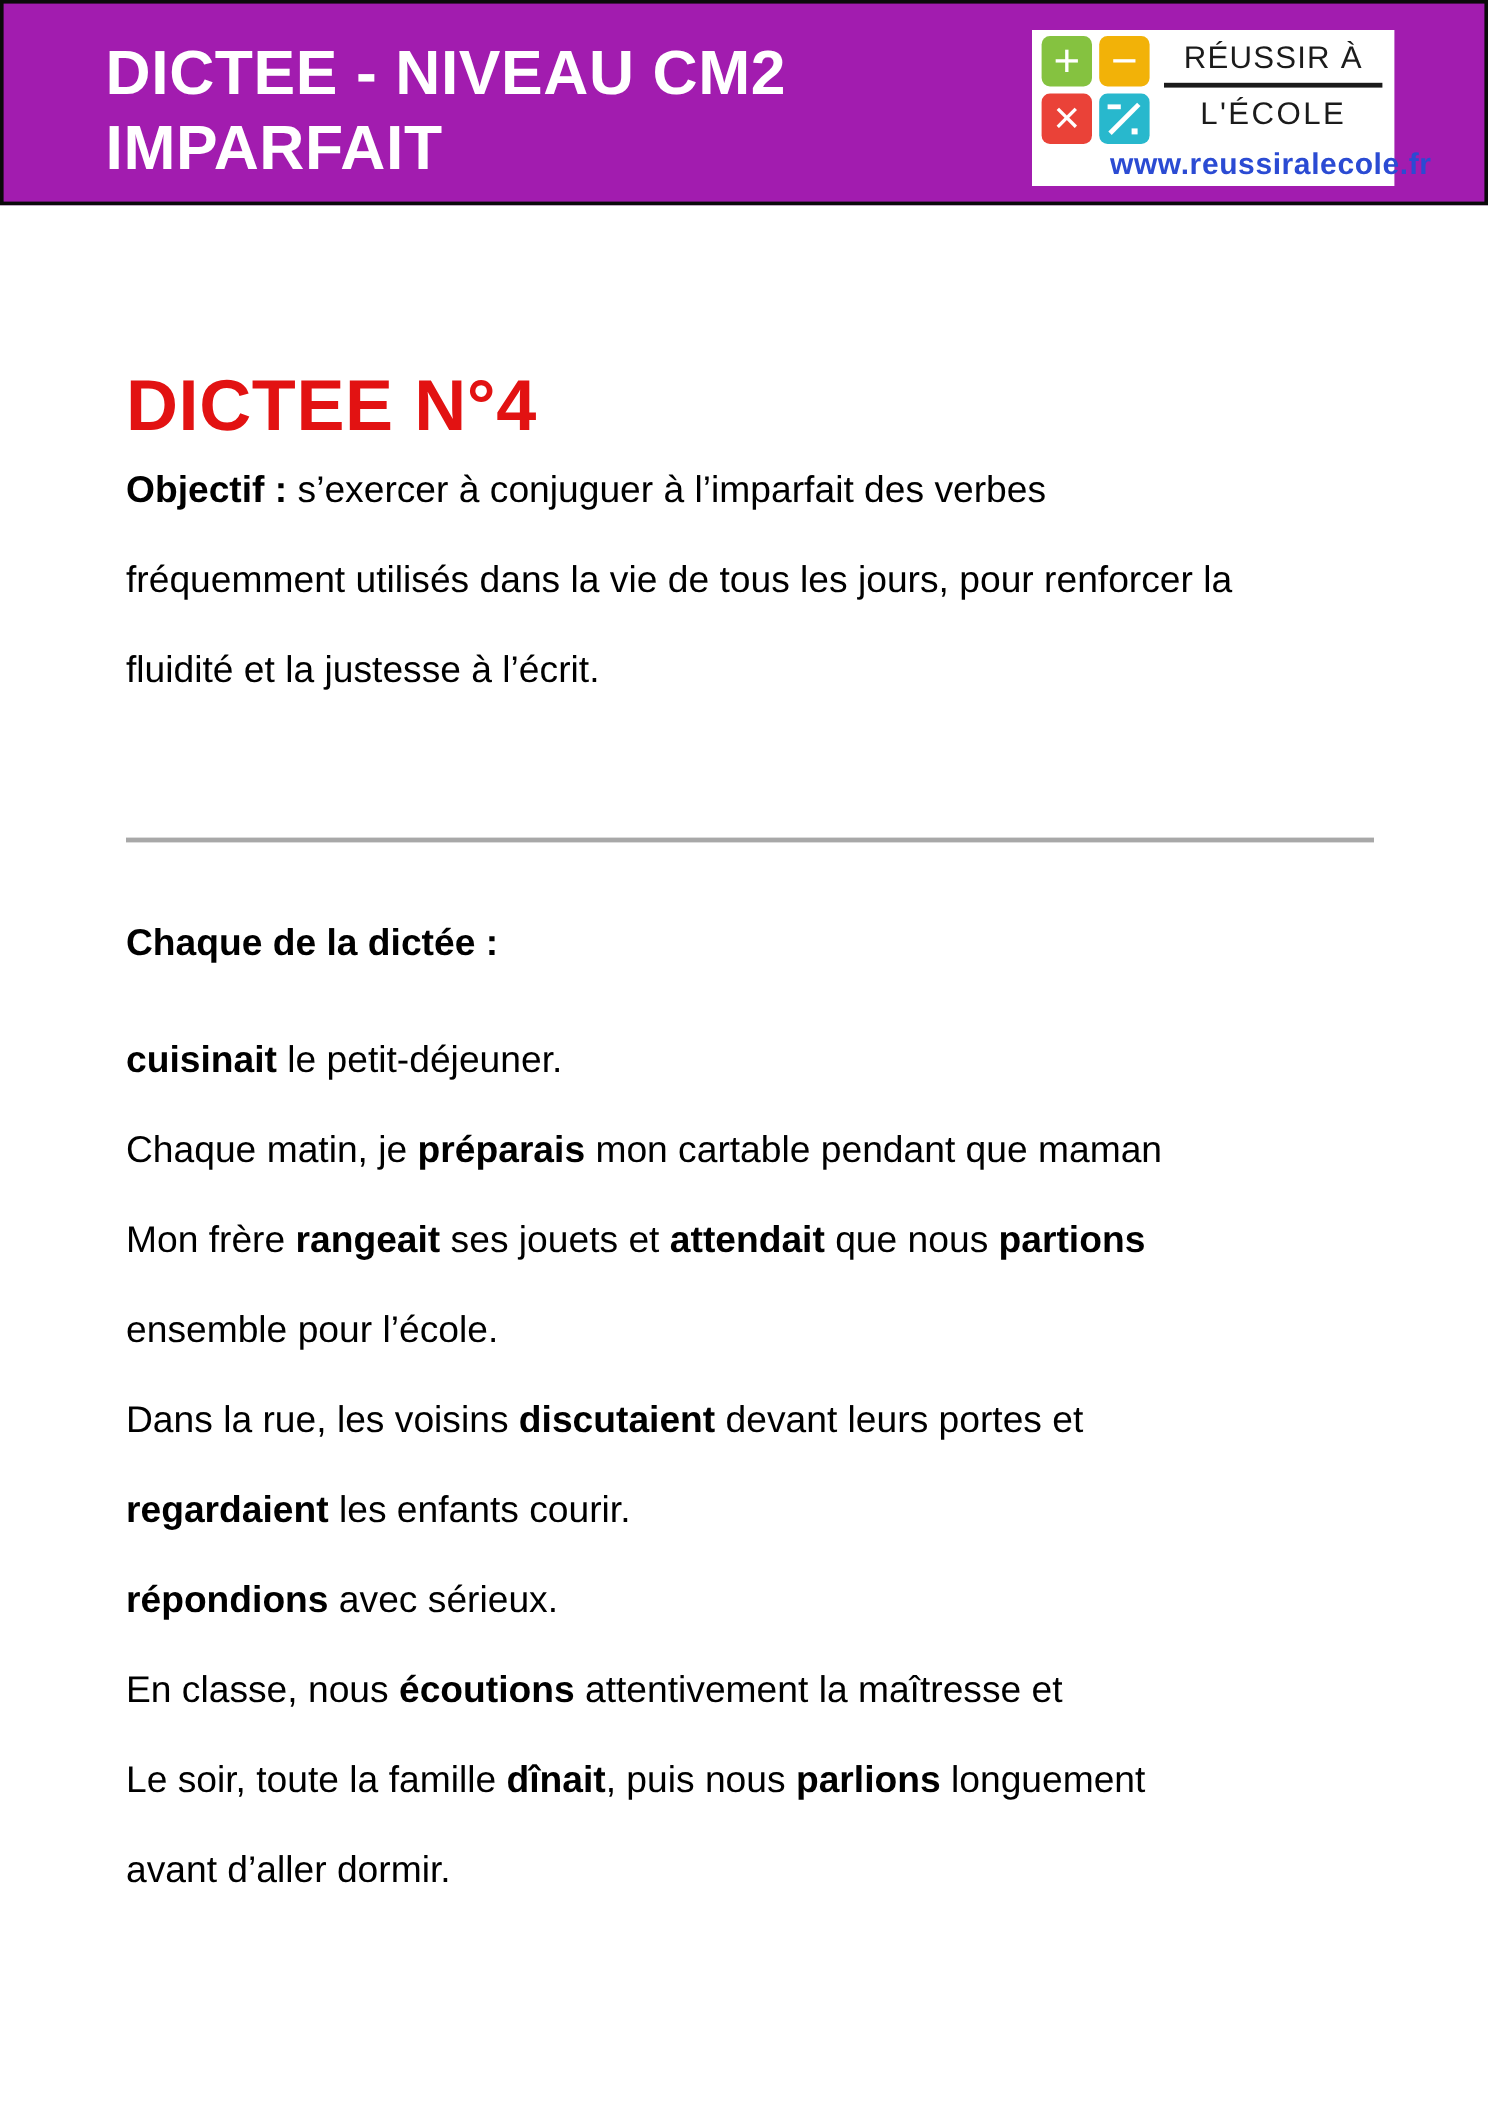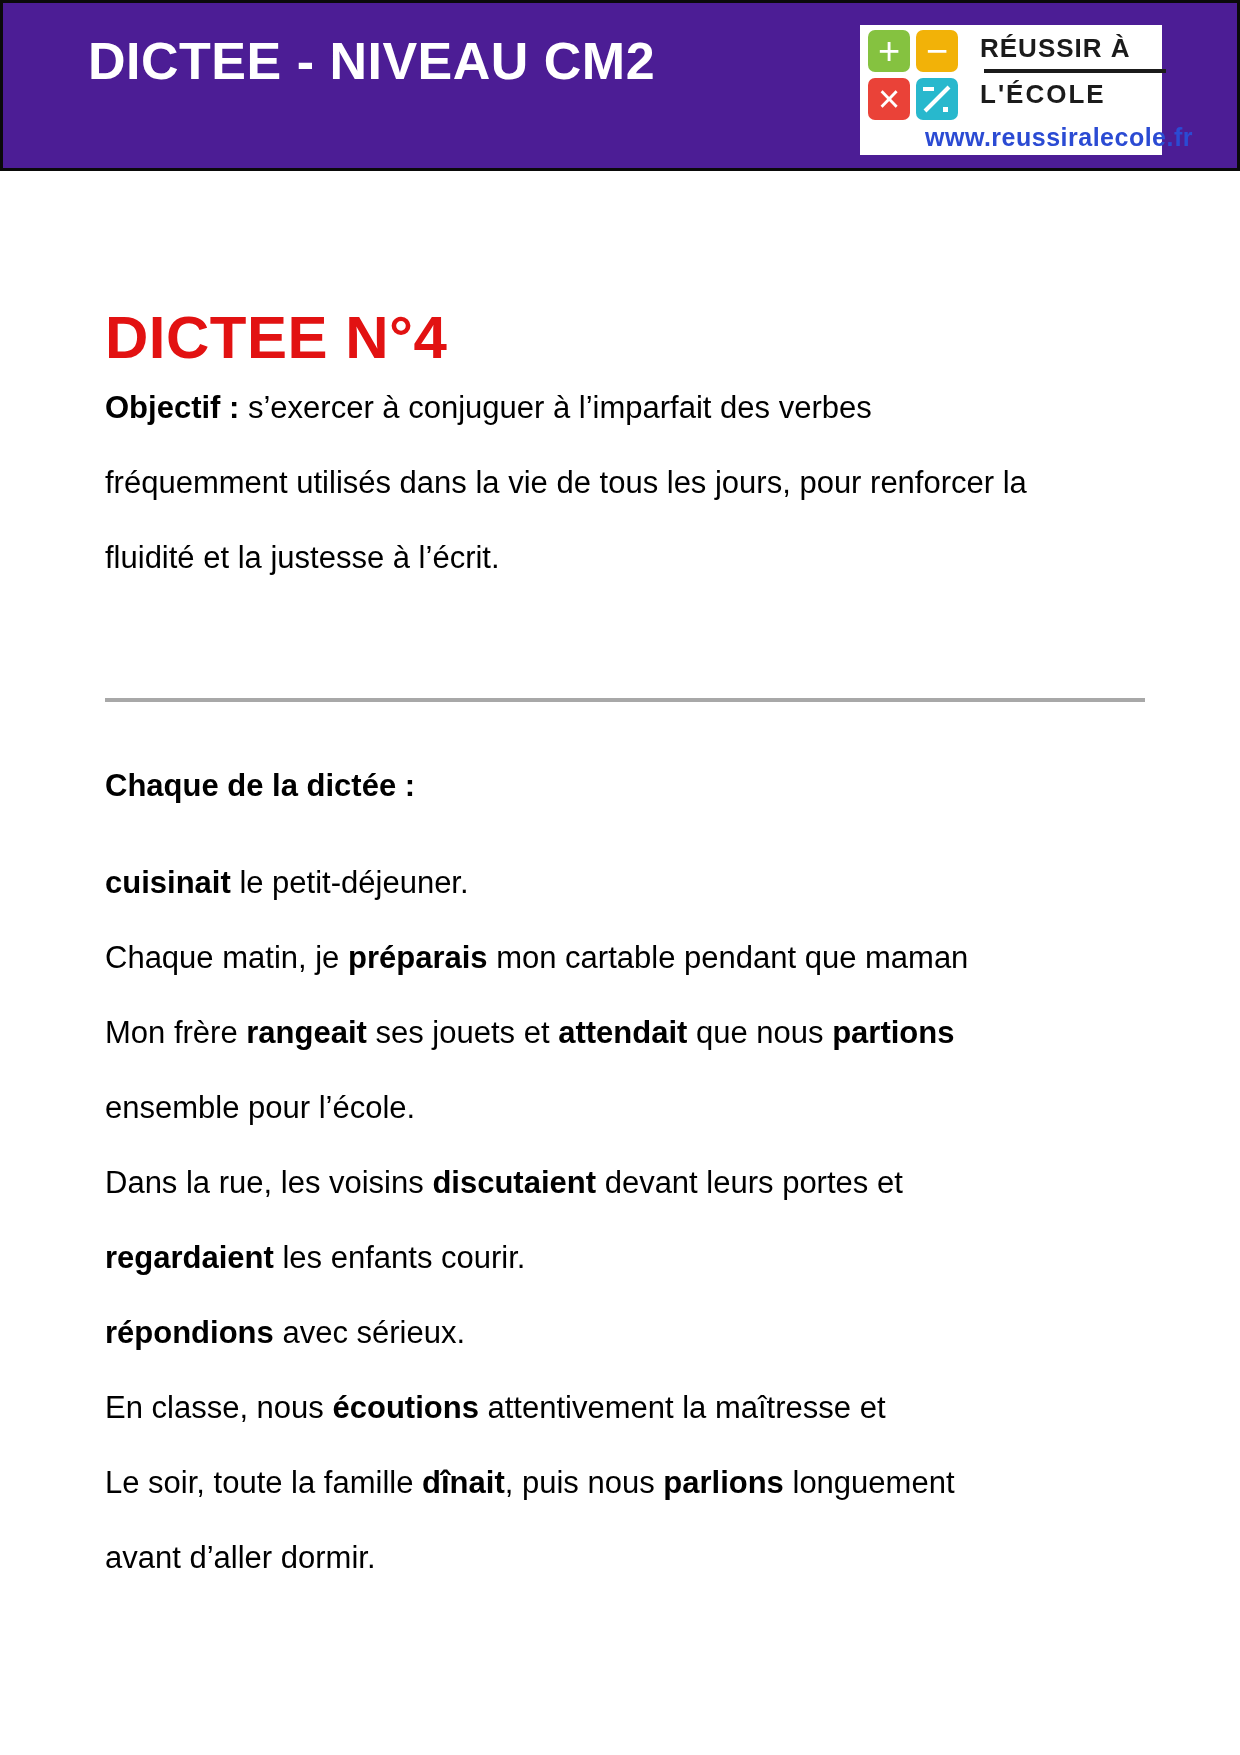--- a/index.html
+++ b/index.html
@@ -34,22 +34,22 @@
   .logo-square{
     position:absolute;width:42px;height:42px;border-radius:7px;
     display:flex;align-items:center;justify-content:center;
     color:#fff;font-size:38px;font-weight:400;line-height:42px;
   }
   .sq-plus{left:0;top:0;}
   .sq-minus{left:48px;top:0;}
   .sq-mult{left:0;top:48px;}
   .sq-div{left:48px;top:48px;}
   .logo-textcol{
-    position:absolute;left:120px;top:6px;width:190px;
-    color:#1b1b1b;font-weight:bold;
+    position:absolute;left:106px;top:6px;width:190px;
+    text-align:center;color:#1b1b1b;font-weight:normal;
   }
   .logo-line1{font-size:26px;line-height:34px;letter-spacing:1px;white-space:nowrap;}
   .logo-rule{height:4px;background:#1b1b1b;margin:4px 4px 6px 4px;}
   .logo-line2{font-size:26px;line-height:30px;letter-spacing:2px;white-space:nowrap;}
   .logo-site{
     position:absolute;left:0;bottom:3px;width:100%;
     text-align:center;font-weight:bold;font-size:25px;
     letter-spacing:0.5px;white-space:nowrap;padding-left:48px;
   }
   
@@ -74,23 +74,24 @@
   .dictation{
     position:absolute;left:105px;top:845px;width:1070px;
     font-size:31px;
   }
 </style>
 </head>
 <body>
 
 <div class="page">
 
-  <div class="header" style="background: #4c1d95;">
+  <div class="header" style="background: #a21caf;">
     <div class="header-title">
       <div>DICTEE - NIVEAU CM2</div>
+      <div>IMPARFAIT</div>
     </div>
 
     <div class="logo">
       <div class="logo-squares">
         <div class="logo-square sq-plus" style="background: rgb(133, 194, 64);">
           <span>+</span>
         </div>
         <div class="logo-square sq-minus" style="background: rgb(242, 178, 8);">
           <span>−</span>
         </div>

